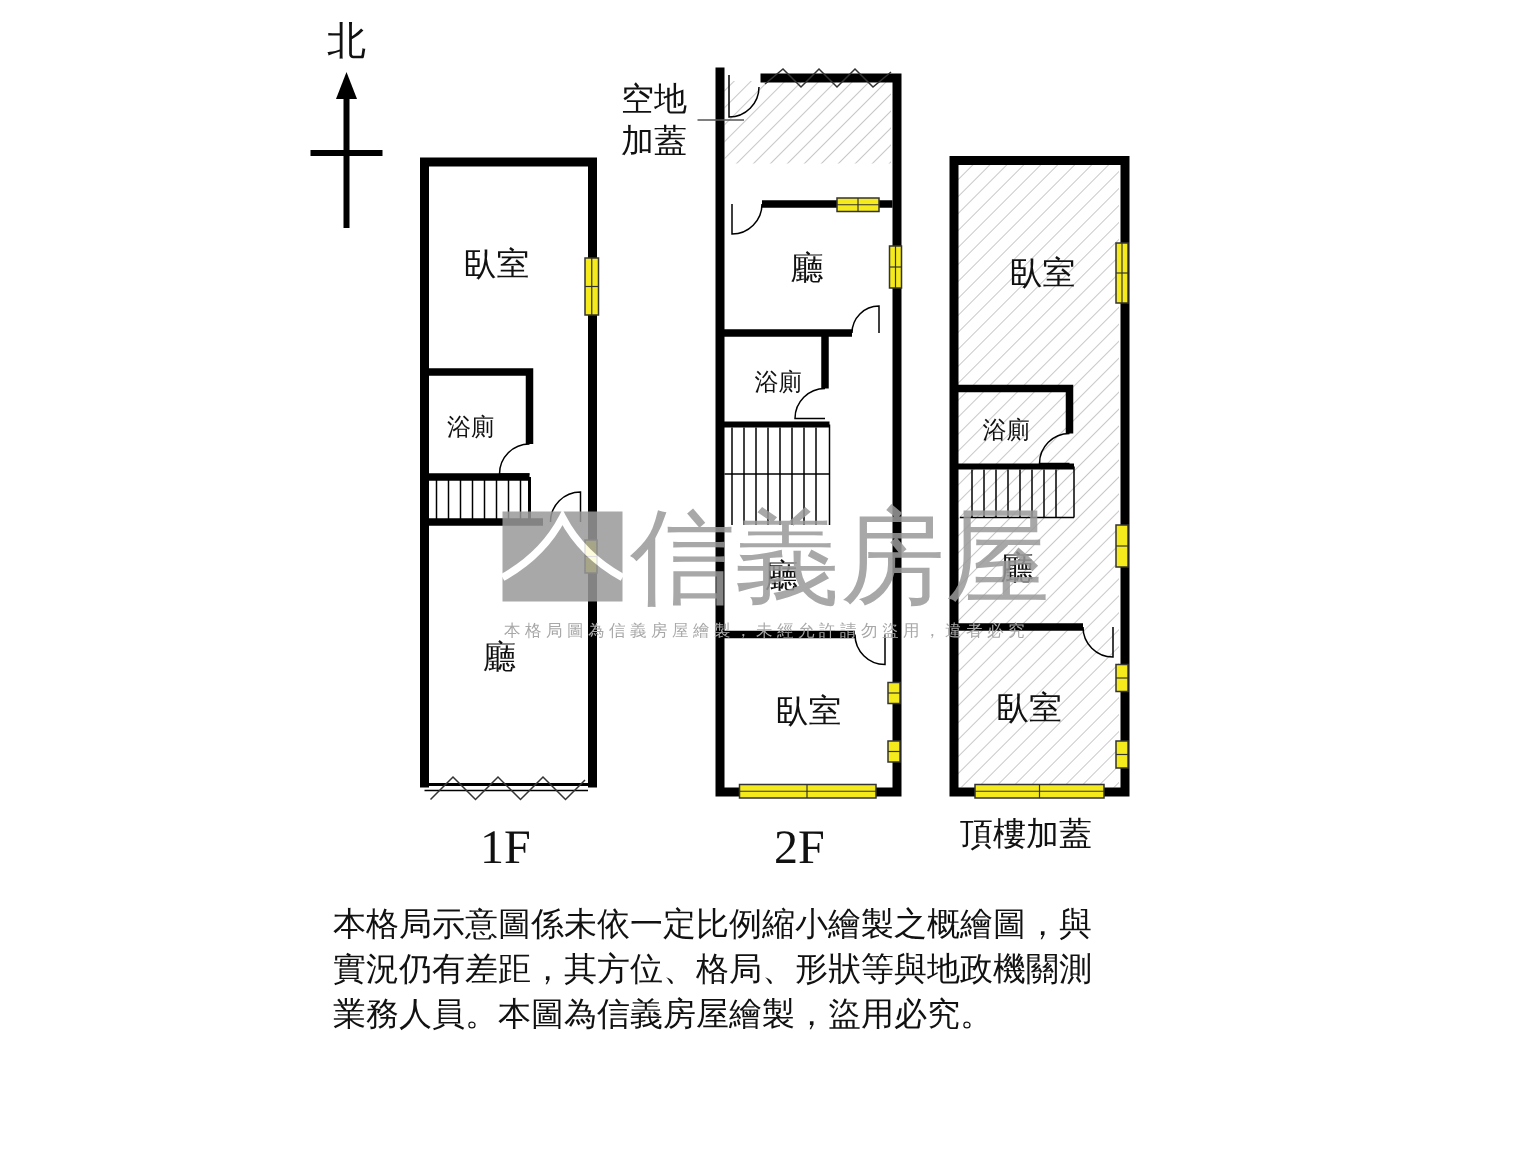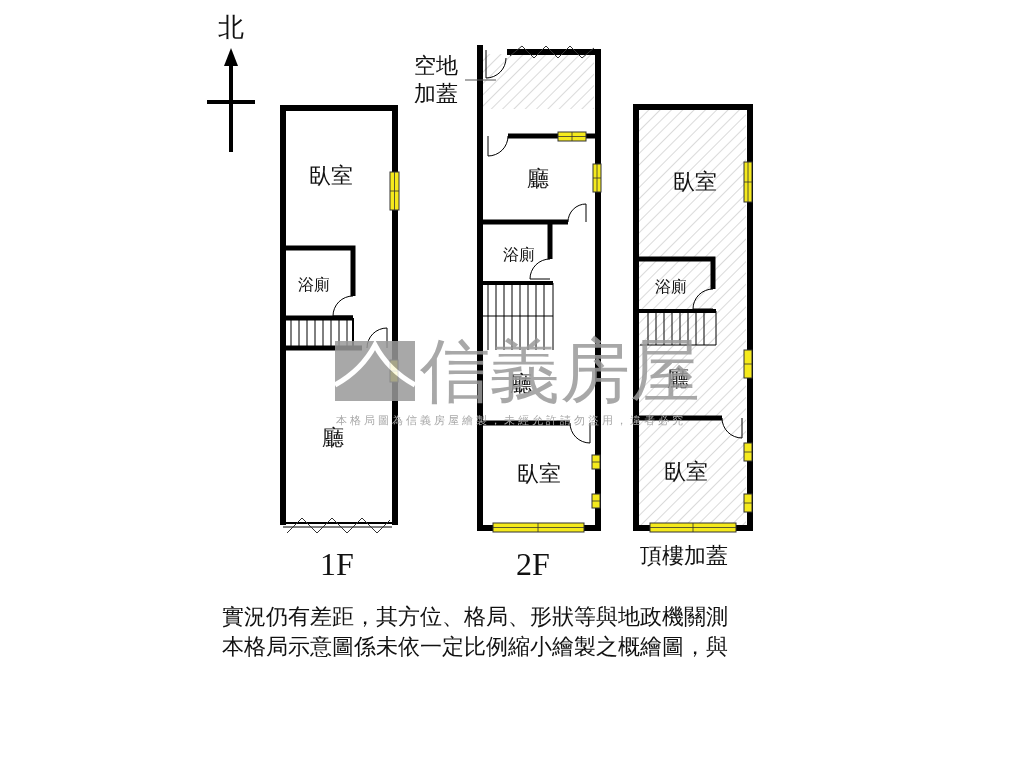--- a/index.html
+++ b/index.html
@@ -186,15 +186,16 @@
     <g opacity="0.85">
       <rect x="335" y="341" width="80" height="60" fill="#9a9a9a"></rect>
       <path d="M335,385 Q362,370 375,345 Q388,370 415,385" fill="none" stroke="#ffffff" stroke-width="5"></path>
     </g>
     <text x="420" y="395" class="wm-big">信義房屋</text>
     <text x="336" y="424" class="wm-small">本格局圖為信義房屋繪製，未經允許請勿盜用，違者必究</text>
   </g>
 </svg>
 
 <div class="disclaimer">
+  <p>本格局示意圖係未依一定比例縮小繪製之概繪圖，與</p>
   <p>實況仍有差距，其方位、格局、形狀等與地政機關測</p>
-  <p>本格局示意圖係未依一定比例縮小繪製之概繪圖，與</p>
+  <p>業務人員。本圖為信義房屋繪製，盜用必究。</p>
 </div>
 
 </body></html>

